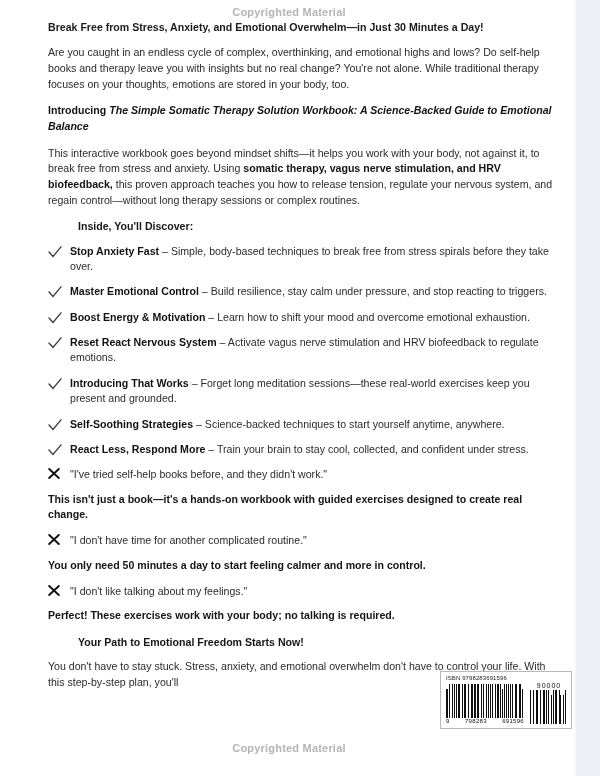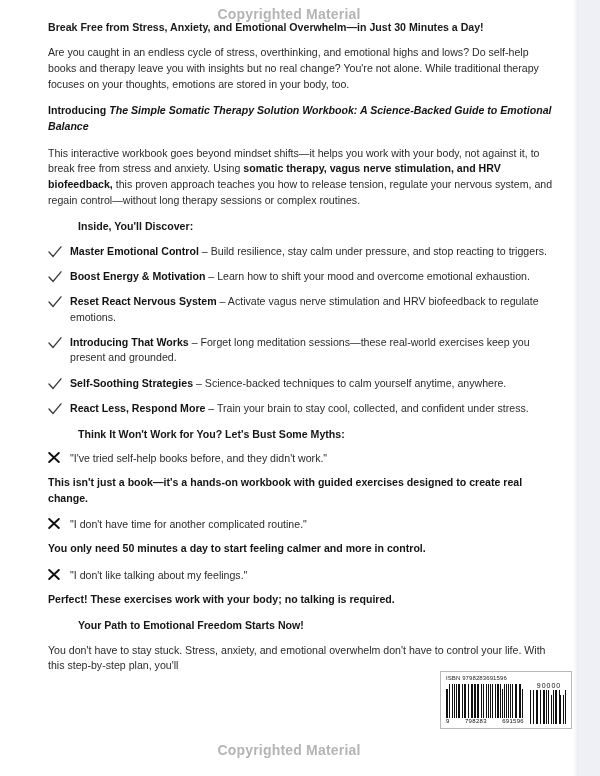--- a/index.html
+++ b/index.html
@@ -38,21 +38,21 @@
     height: 776px;
     background: #eef0f5;
   }
 
   .watermark {
     position: absolute;
     left: 0;
     width: 578px;
     text-align: center;
     color: #9b9b9b;
-    font-size: 14px;
+    font-size: 11px;
     font-weight: 600;
     letter-spacing: 0.2px;
     font-family: "Liberation Sans", sans-serif;
     opacity: 0.75;
   }
   .watermark-top { top: 6px; }
   .watermark-bottom { top: 742px; }
 
   .content {
     position: absolute;
@@ -193,31 +193,39 @@
 <body>
 
 <div class="page">
 
   <div class="watermark watermark-top">Copyrighted Material</div>
 
   <div class="content">
 
     <div class="hl">Break Free from Stress, Anxiety, and Emotional Overwhelm—in Just 30 Minutes a Day!</div>
 
-    <p class="body">Are you caught in an endless cycle of stress, overthinking, and emotional highs and lows? Do self-help books and therapy leave you with insights but no real change? You're not alone. While traditional therapy focuses on your thoughts, emotions are stored in your body, too.</p>
+    <p class="body">Are you caught in an endless cycle of complex, overthinking, and emotional highs and lows? Do self-help books and therapy leave you with insights but no real change? You're not alone. While traditional therapy focuses on your thoughts, emotions are stored in your body, too.</p>
 
 
     <p class="body"><b>Introducing </b><i>The Simple Somatic Therapy Solution Workbook: A Science-Backed Guide to Emotional Balance</i></p>
 
     <p class="body"><span>This interactive workbook goes beyond mindset shifts—it helps you work with your body, not against it, to break free from stress and anxiety. Using </span><b>somatic therapy, vagus nerve stimulation, and HRV biofeedback,</b><span> this proven approach teaches you how to release tension, regulate your nervous system, and regain control—without long therapy sessions or complex routines.</span></p>
 
     <div class="section-head">Inside, You'll Discover:</div>
 
     <div class="bullets">
 
+      <div class="bullet">
+        <span class="mark">
+            <svg width="14" height="12" viewBox="0 0 14 12">
+              <path d="M1 6 L5 10.5 L13 0.8" stroke="#3a3a3a" stroke-width="1.3" fill="none" stroke-linecap="round"></path>
+            </svg>
+          </span>
+        <span class="txt"><b>Stop Anxiety Fast</b><span> – </span><span>Simple, body-based techniques to break free from stress spirals before they take over.</span></span>
+      </div>
 
       <div class="bullet">
         <span class="mark">
             <svg width="14" height="12" viewBox="0 0 14 12">
               <path d="M1 6 L5 10.5 L13 0.8" stroke="#3a3a3a" stroke-width="1.3" fill="none" stroke-linecap="round"></path>
             </svg>
           </span>
         <span class="txt"><b>Master Emotional Control</b><span> – </span><span>Build resilience, stay calm under pressure, and stop reacting to triggers.</span></span>
       </div>
 
@@ -248,35 +256,34 @@
           </span>
         <span class="txt"><b>Introducing That Works</b><span> – </span><span>Forget long meditation sessions—these real-world exercises keep you present and grounded.</span></span>
       </div>
 
       <div class="bullet">
         <span class="mark">
             <svg width="14" height="12" viewBox="0 0 14 12">
               <path d="M1 6 L5 10.5 L13 0.8" stroke="#3a3a3a" stroke-width="1.3" fill="none" stroke-linecap="round"></path>
             </svg>
           </span>
-        <span class="txt"><b>Self-Soothing Strategies</b><span> – </span><span>Science-backed techniques to calm yourself anytime, anywhere.</span></span>
+        <span class="txt"><b>Self-Soothing Strategies</b><span> – </span><span>Science-backed techniques to start yourself anytime, anywhere.</span></span>
       </div>
 
       <div class="bullet">
         <span class="mark">
             <svg width="14" height="12" viewBox="0 0 14 12">
               <path d="M1 6 L5 10.5 L13 0.8" stroke="#3a3a3a" stroke-width="1.3" fill="none" stroke-linecap="round"></path>
             </svg>
           </span>
         <span class="txt"><b>React Less, Respond More</b><span> – </span><span>Train your brain to stay cool, collected, and confident under stress.</span></span>
       </div>
 
     </div>
 
-    <div class="section-head">Think It Won't Work for You? Let's Bust Some Myths:</div>
 
     <div class="myth">
       <span class="mark">
           <svg width="12" height="11" viewBox="0 0 12 11">
             <path d="M1.2 1 L10.8 10 M10.8 1 L1.2 10" stroke="#111" stroke-width="1.9" fill="none" stroke-linecap="round"></path>
           </svg>
         </span>
       <span class="txt">"I've tried self-help books before, and they didn't work."</span>
     </div>
     <div class="rebuttal">This isn't just a book—it's a hands-on workbook with guided exercises designed to create real change.</div>

